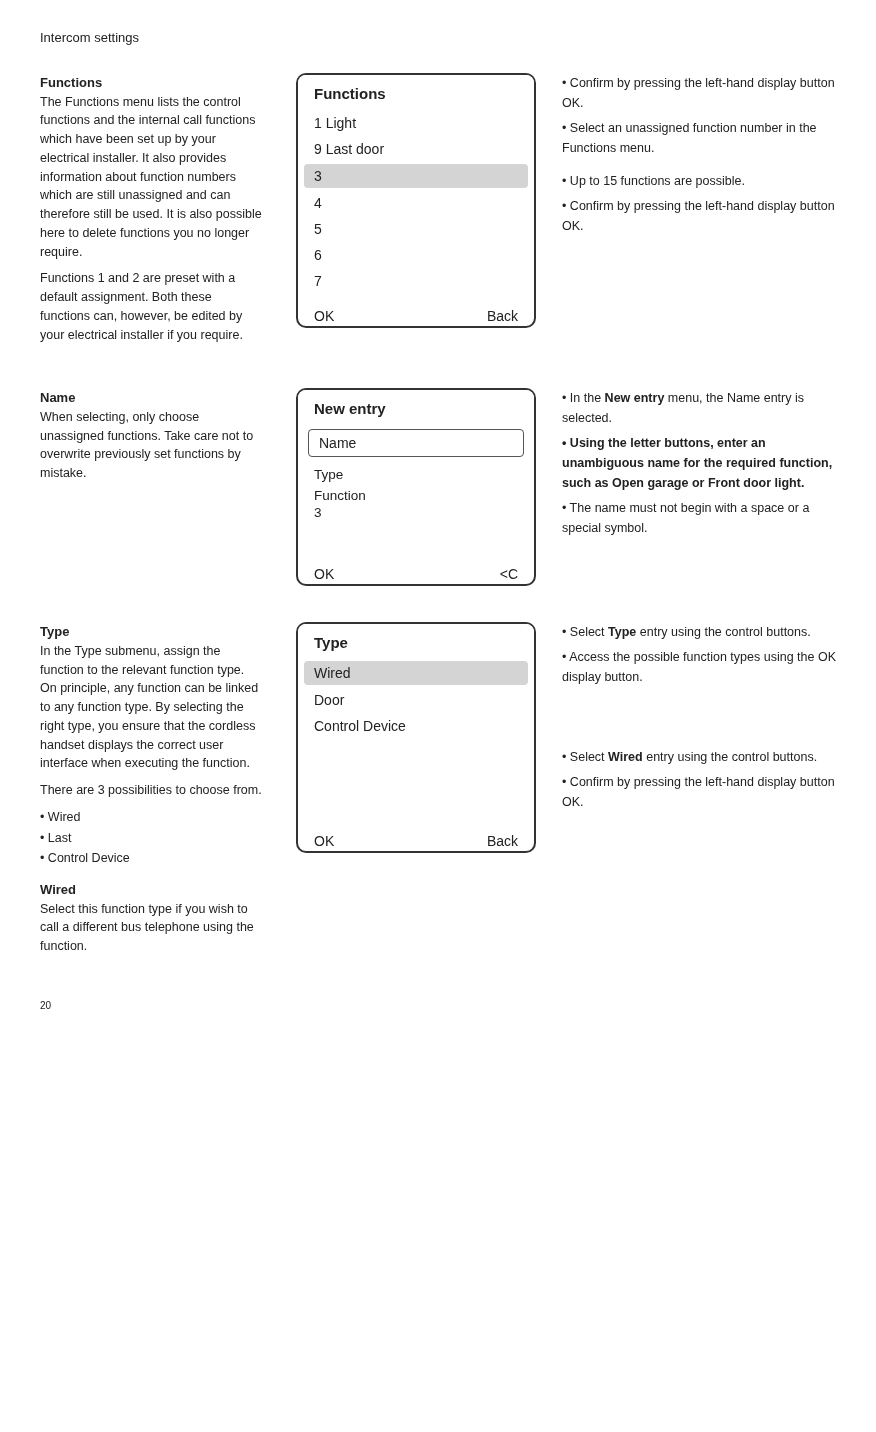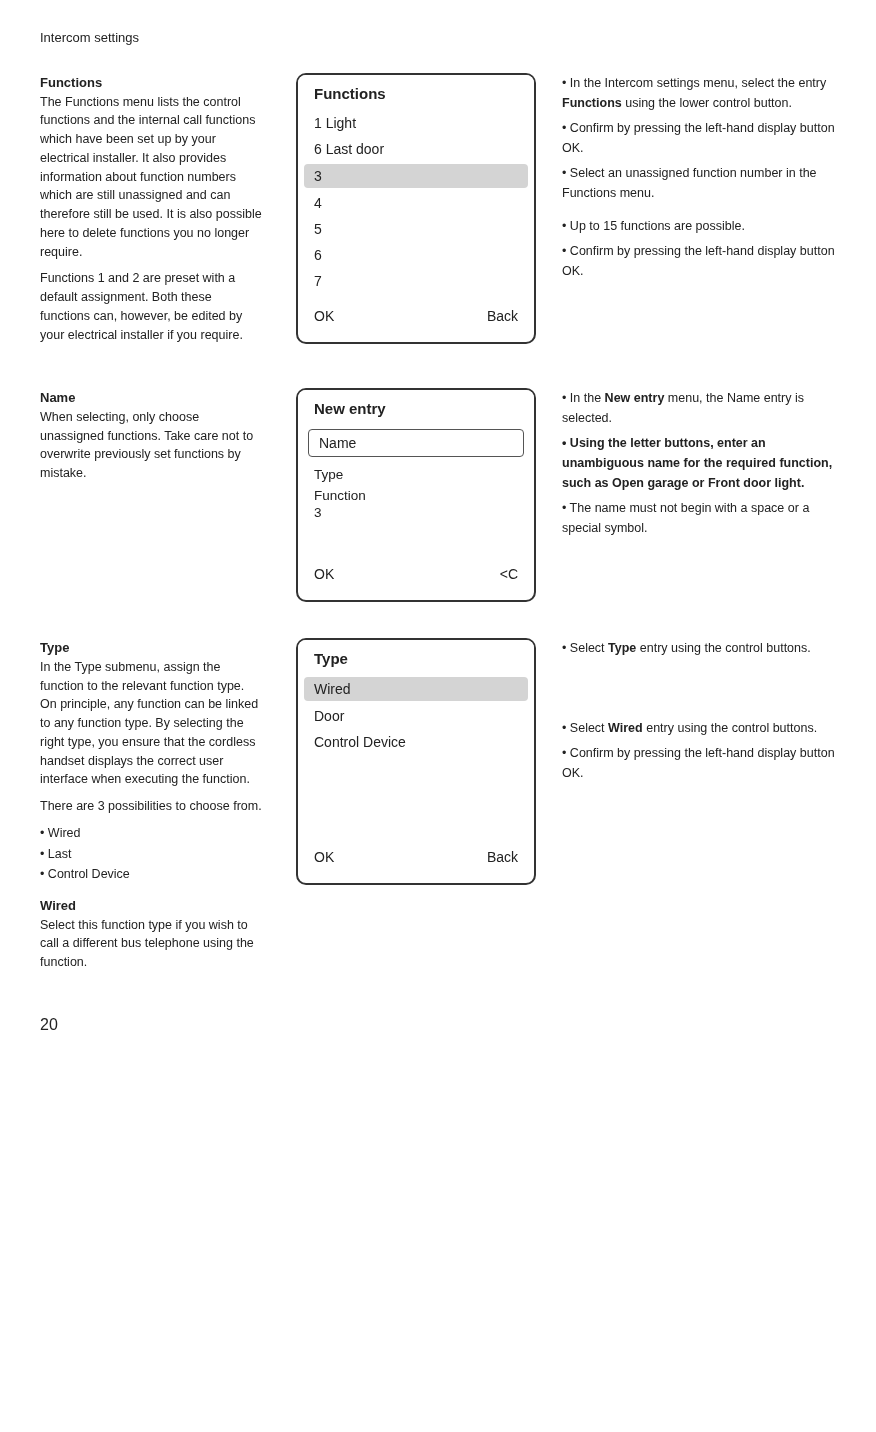--- a/index.html
+++ b/index.html
@@ -79,40 +79,40 @@
     }
     .ui-box-row.highlighted {
       background: #d4d4d4;
       border-radius: 4px;
       margin: 2px 6px;
       padding: 4px 10px;
     }
     .ui-box-footer {
       display: flex;
       justify-content: space-between;
-      padding: 8px 16px 18px 16px;
+      padding: 8px 16px 2px 16px;
       font-size: 14px;
       border-top: none;
       margin-top: 6px;
     }
     .ui-box-input-row {
       border: 1.5px solid #555;
       border-radius: 4px;
       margin: 4px 10px;
       padding: 5px 10px;
       font-size: 14px;
       min-height: 28px;
     }
     .ui-box-label {
       padding: 6px 16px 2px 16px;
       font-size: 13.5px;
     }
     
     .page-number {
-      font-size: 16px;
+      font-size: 10px;
       margin-top: 20px;
     }
     .bold { font-weight: bold; }
   </style>
 </head>
 <body>
 
 <div class="page-header">
   <div class="sub-title">Intercom settings</div>
 </div>
@@ -123,37 +123,36 @@
     <div class="label-bold">Functions</div>
     <p>The Functions menu lists the control functions and the internal call functions which have been set up by your electrical installer. It also provides information about function numbers which are still unassigned and can therefore still be used. It is also possible here to delete functions you no longer require.</p>
     <p>Functions 1 and 2 are preset with a default assignment. Both these functions can, however, be edited by your electrical installer if you require.</p>
   </div>
 
   <div class="col-center">
     <div class="ui-box">
       <div class="ui-box-title">Functions</div>
       <div id="functions-rows">
           <div class="ui-box-row">1 Light</div>
-          <div class="ui-box-row">6 Last door</div>
+          <div class="ui-box-row">9 Last door</div>
           <div class="ui-box-row highlighted">3</div>
           <div class="ui-box-row">4</div>
           <div class="ui-box-row">5</div>
           <div class="ui-box-row">6</div>
           <div class="ui-box-row">7</div>
         </div>
       <div class="ui-box-footer">
         <span>OK</span>
         <span>Back</span>
       </div>
     </div>
   </div>
 
   <div class="col-right">
     <div id="functions-bullets">
-        <p style="margin-bottom: 5px;">• In the Intercom settings menu, select the entry <strong>Functions</strong> using the lower control button.</p>
         <p style="margin-bottom: 5px;">• Confirm by pressing the left-hand display button OK.</p>
         <p style="margin-bottom: 13px;">• Select an unassigned function number in the Functions menu.</p>
         <p style="margin-bottom: 5px;">• Up to 15 functions are possible.</p>
         <p style="margin-bottom: 5px;">• Confirm by pressing the left-hand display button OK.</p>
       </div>
   </div>
 </div>
 
 <div class="section">
 
@@ -217,20 +216,21 @@
       <div class="ui-box-footer">
         <span>OK</span>
         <span>Back</span>
       </div>
     </div>
   </div>
 
   <div class="col-right">
     <div id="type-bullets-top" style="margin-bottom:60px;">
         <p style="margin-bottom: 5px;">• Select <strong>Type</strong> entry using the control buttons.</p>
+        <p style="margin-bottom: 5px;">• Access the possible function types using the OK display button.</p>
       </div>
     <div id="type-bullets-bottom">
         <p style="margin-bottom: 5px;">• Select <strong>Wired</strong> entry using the control buttons.</p>
         <p style="margin-bottom: 5px;">• Confirm by pressing the left-hand display button OK.</p>
       </div>
   </div>
 </div>
 
 <div class="page-number">20</div>
 

